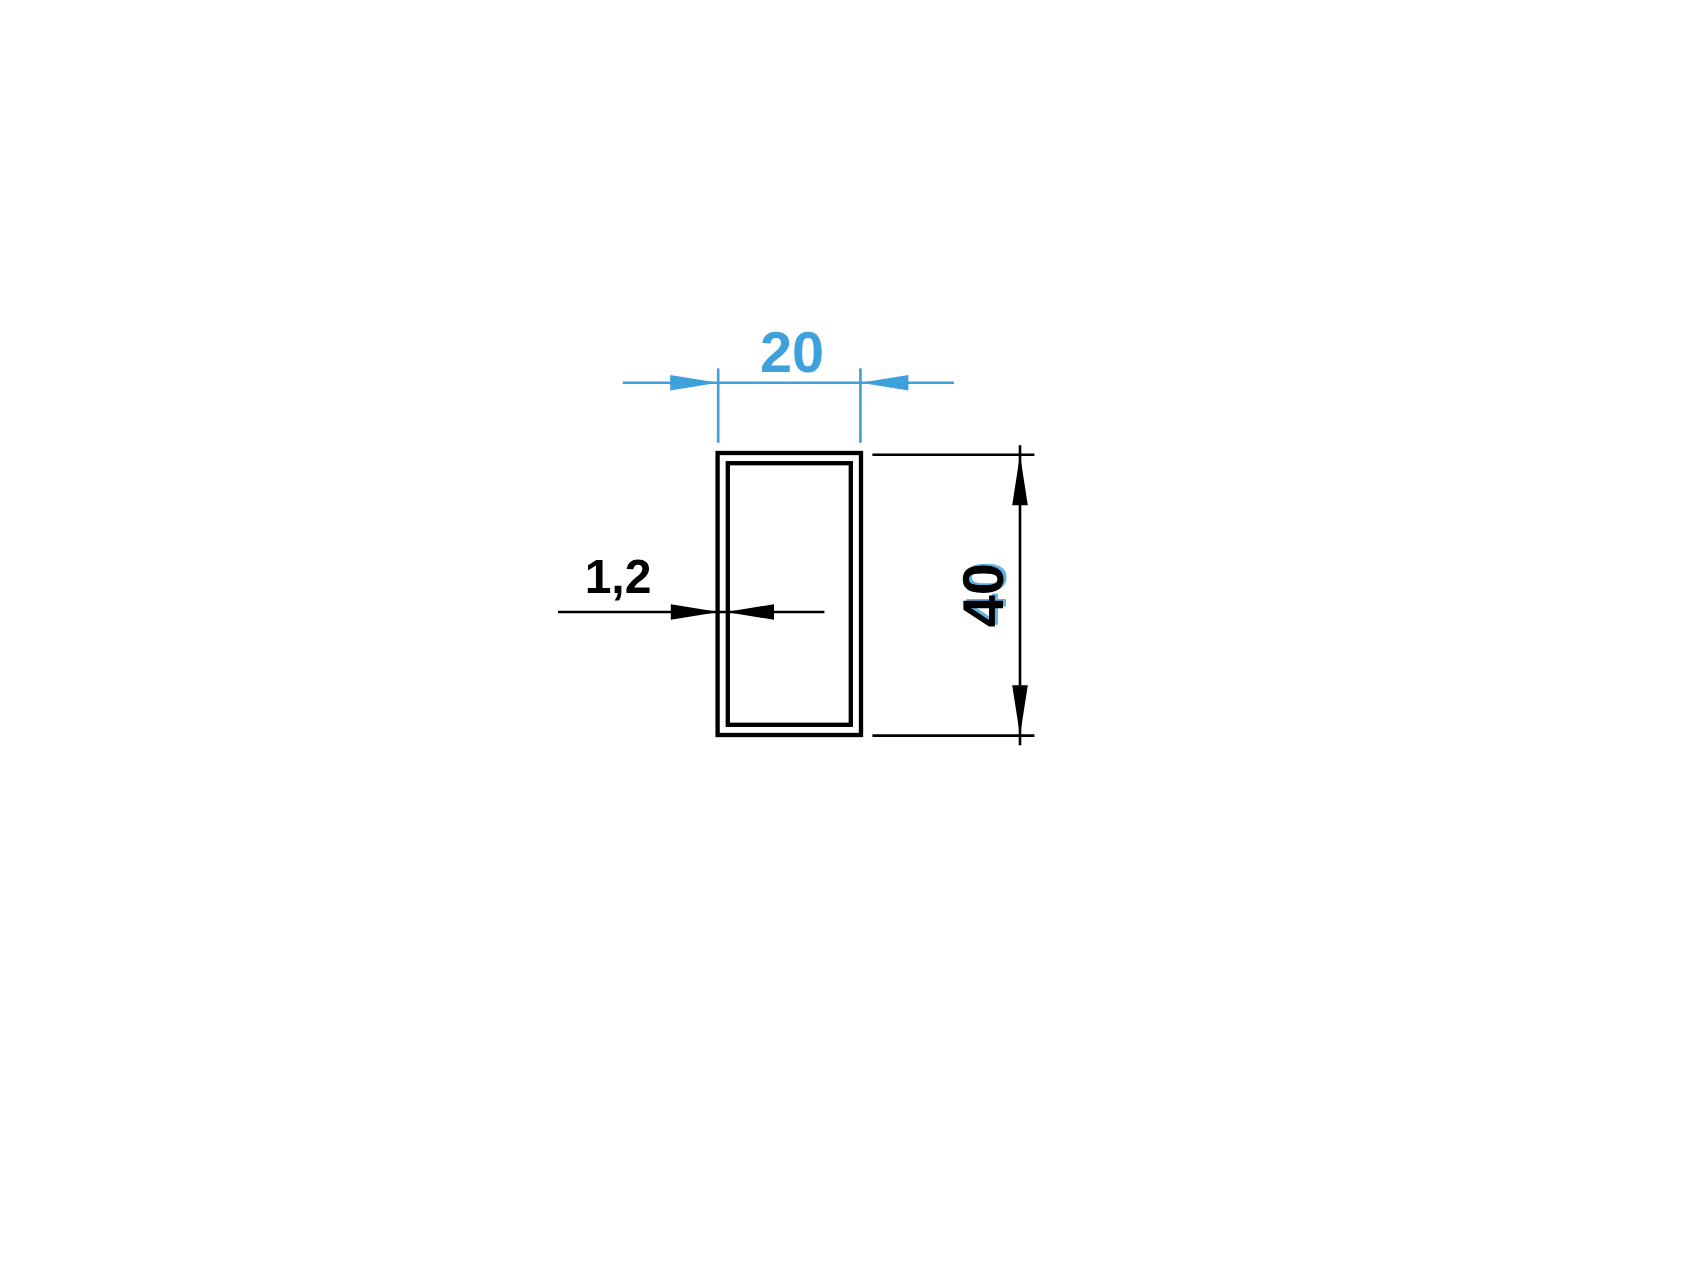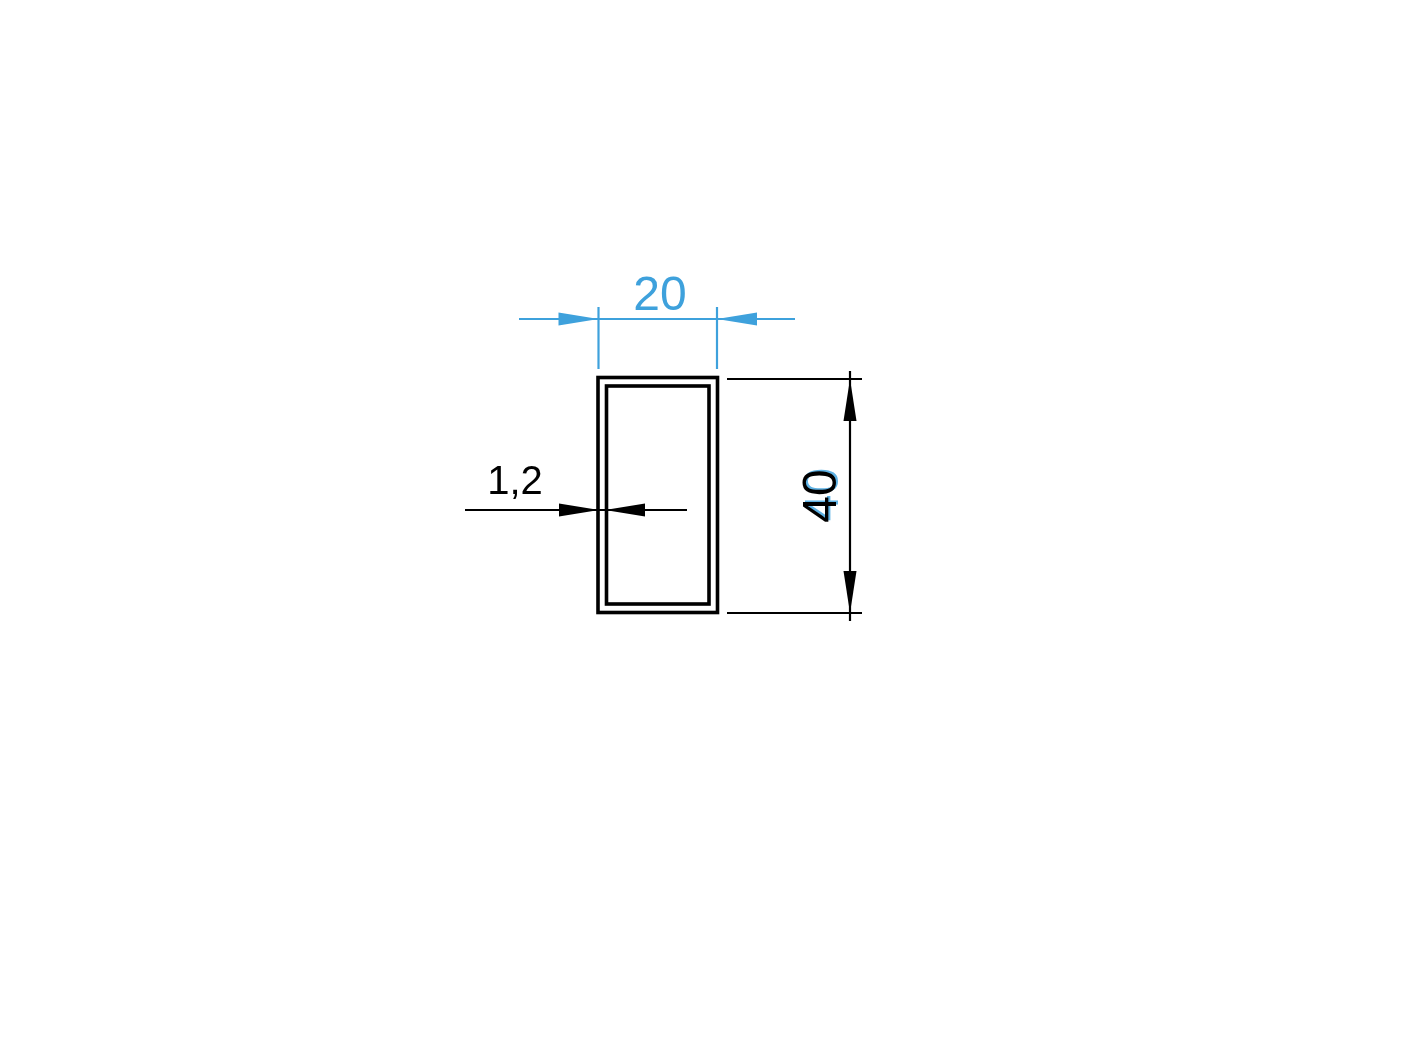--- a/index.html
+++ b/index.html
@@ -7,20 +7,21 @@
     padding: 0;
     background: #ffffff;
     width: 1417px;
     height: 1062px;
     overflow: hidden;
   }
   .canvas-wrap {
     position: relative;
     width: 1417px;
     height: 1062px;
+    font-weight: bold;
   }
   svg {
     display: block;
   }
   text {
     font-family: "Liberation Sans", sans-serif;
   }
   .dim-label {
     font-size: 48px;
   }

